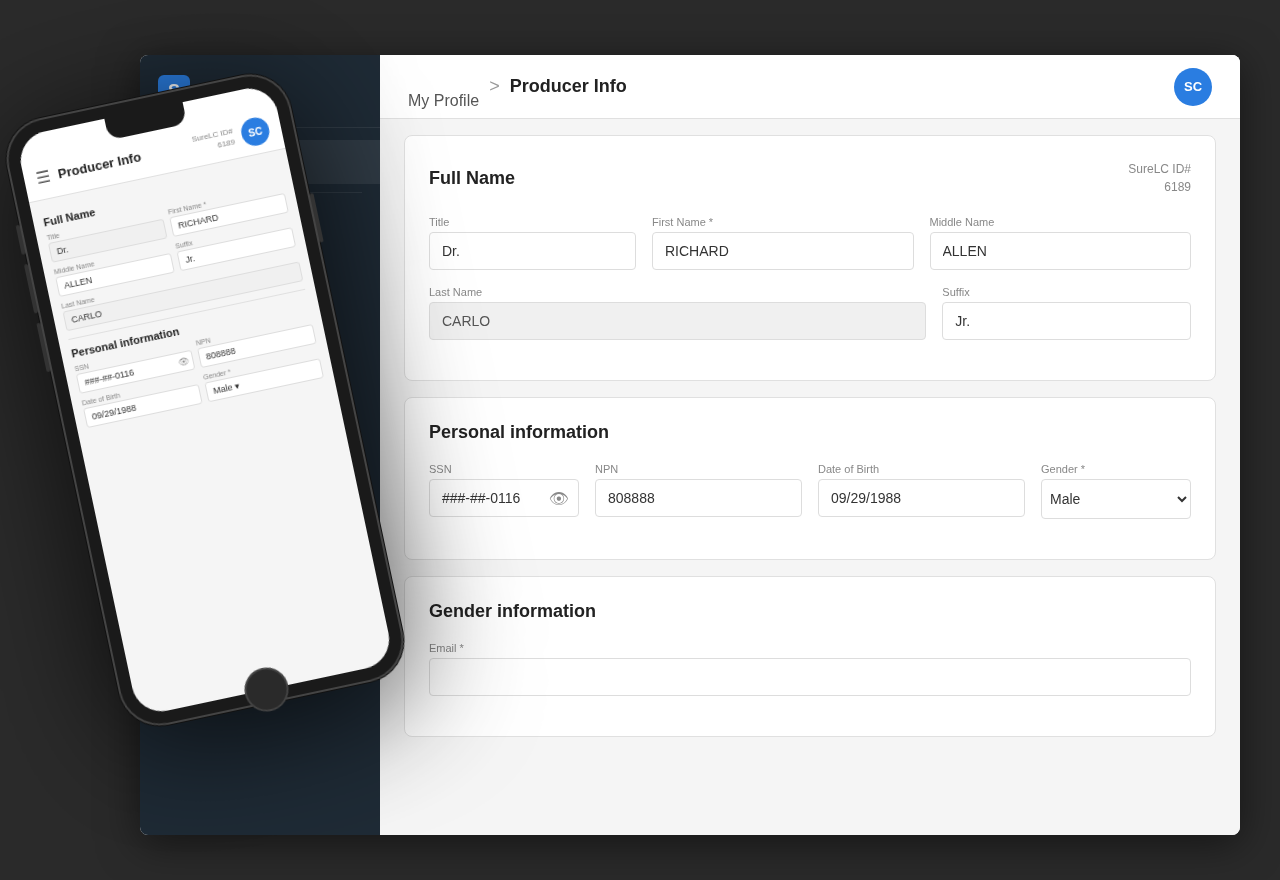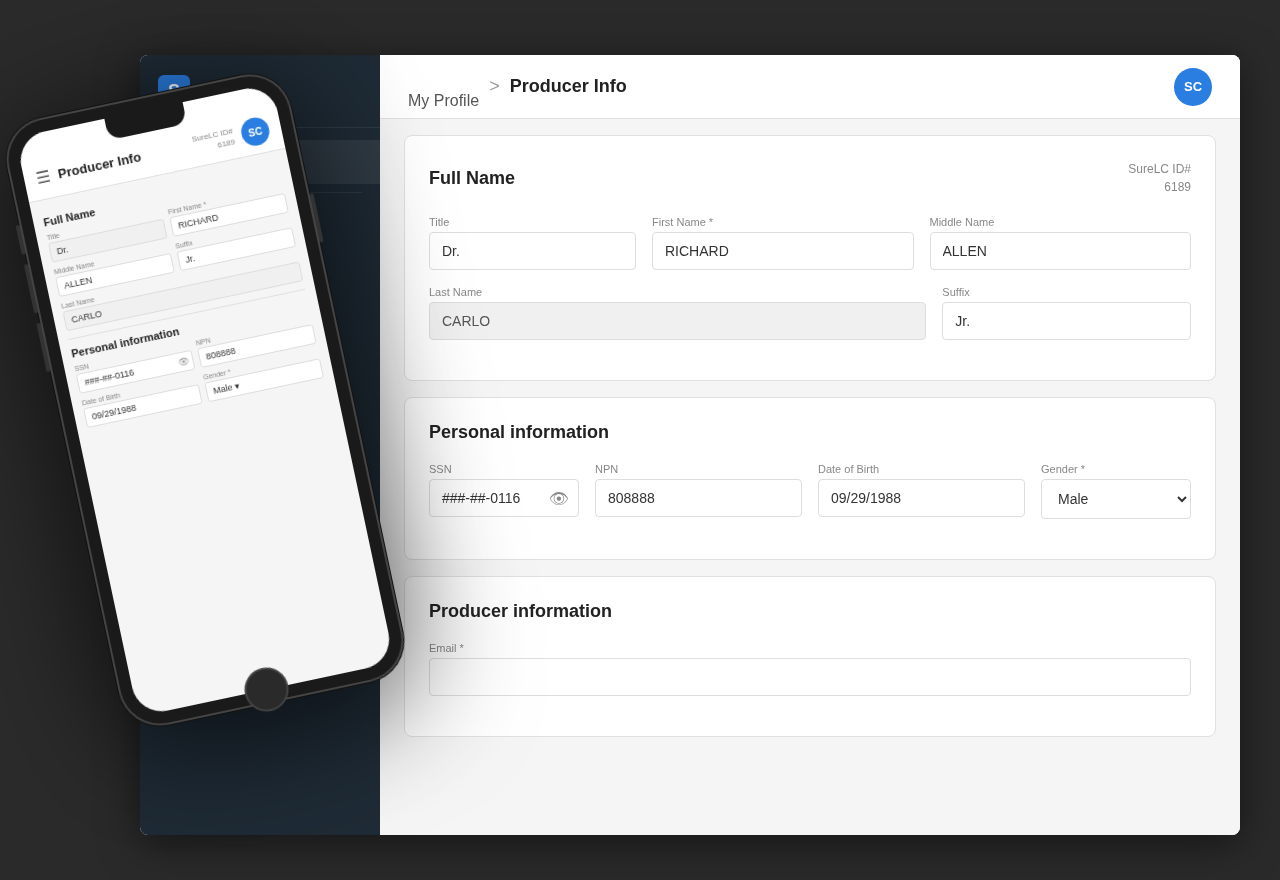--- a/index.html
+++ b/index.html
@@ -220,21 +220,21 @@
     .eye-icon {
       position: absolute;
       right: 10px;
       color: #888;
       cursor: pointer;
       font-size: 16px;
     }
     .field-select {
       border: 1px solid #ddd;
       border-radius: 4px;
-      padding: 10px 12px;
+      padding: 10px 4px;
       font-size: 14px;
       color: #333;
       background: #fff;
       outline: none;
       width: 100%;
       appearance: auto;
     }
 
     
     .phone-wrapper {
@@ -526,21 +526,21 @@
               <option>Male</option>
               <option>Female</option>
               <option>Other</option>
             </select>
           </div>
         </div>
       </section>
 
       <section class="section-card">
         <div class="section-header">
-          <h2 class="section-title">Producer information</h2>
+          <h2 class="section-title">Gender information</h2>
         </div>
         <div class="form-row">
           <div class="form-field large">
             <label class="field-label">Email *</label>
             <input class="field-input" style="">
           </div>
         </div>
       </section>
 
     </div>

